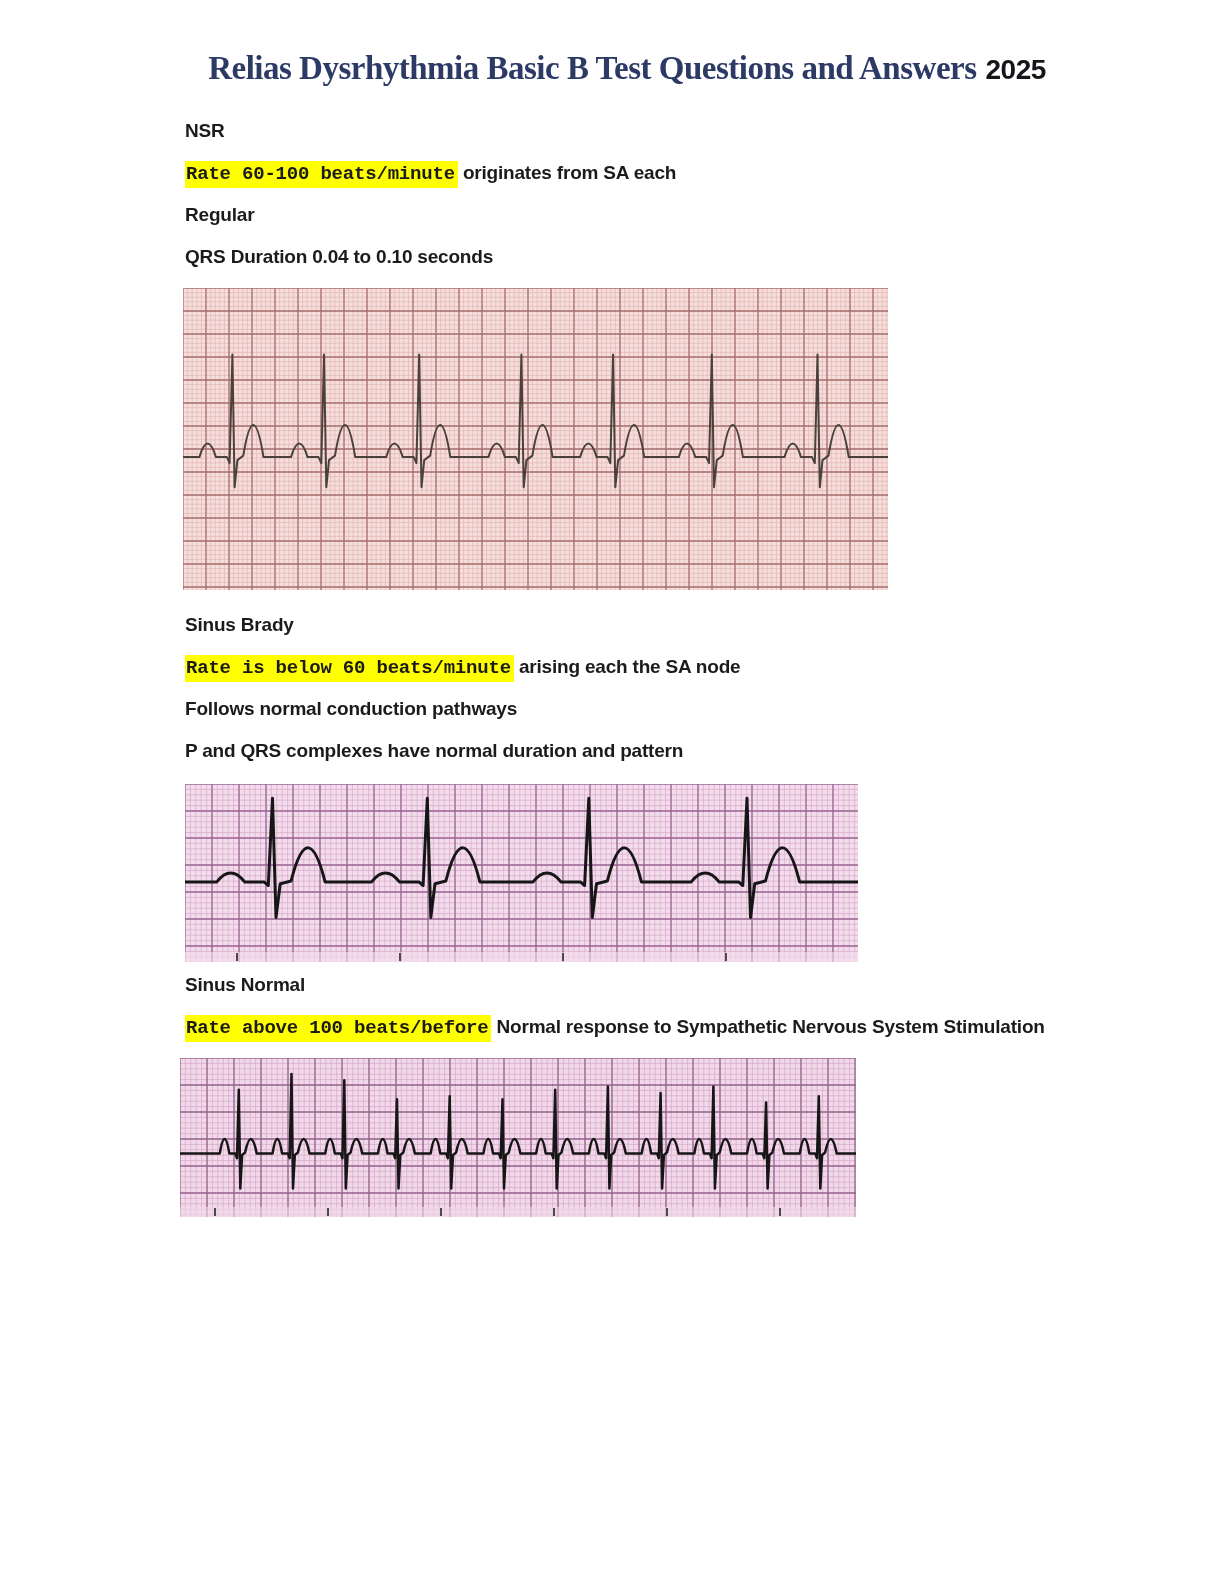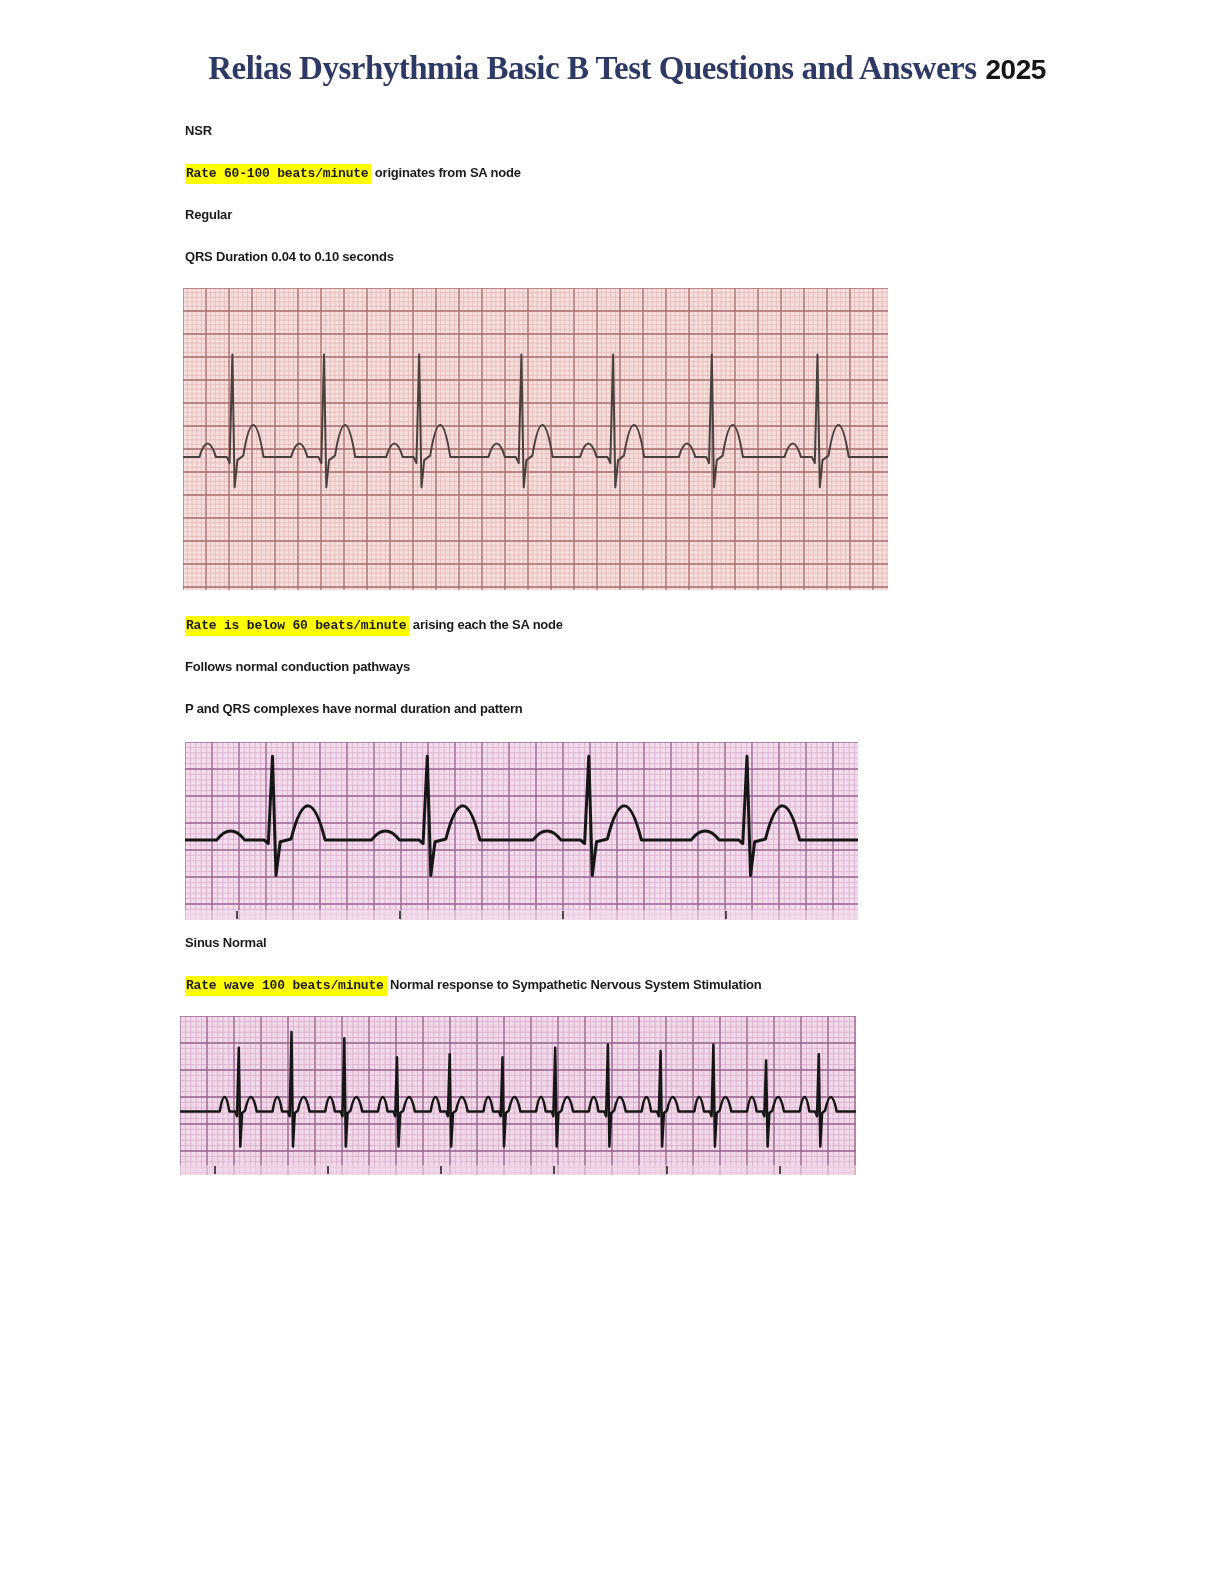--- a/index.html
+++ b/index.html
@@ -8,64 +8,65 @@
     font-family:"Liberation Sans",sans-serif;
   }
   .title-row{position:absolute;top:50px;left:15px;width:100%;text-align:center;white-space:nowrap;}
   h1.title{margin:0;font-family:"Liberation Serif",serif;font-weight:700;font-size:33px;
     color:var(--title-color,#2d3a66);letter-spacing:-0.5px;}
   .title-year{font-family:"Liberation Sans",sans-serif;font-weight:700;font-size:28px;
     color:#15151a;margin-left:9px;letter-spacing:-0.5px;}
   .content{position:absolute;left:185px;top:120px;}
   p.t{
     margin:0 0 20px 0;height:22px;line-height:22px;
-    font-size:13px;font-weight:700;color:#1b1b1b;letter-spacing:-0.2px;white-space:nowrap;
+    font-size:19px;font-weight:700;color:#1b1b1b;letter-spacing:-0.2px;white-space:nowrap;
   }
   mark.hl{background:var(--hl,#ffff00);color:inherit;padding:2px 3px 3px 1px;font-family:Liberation Mono, monospace;}
   svg.ecg{display:block;}
   #ecg-0{margin:18px 0 24px -2px;}
   #ecg-1{margin:22px 0 12px 0;}
   #ecg-2{margin:19px 0 0 -5px;}
 </style>
 </head>
 <body>
 
 <div class="page">
 
   <div class="title-row">
     <h1 class="title"><span class="title-main">Relias Dysrhythmia Basic B Test Questions and Answers</span><span class="title-year">2025</span></h1>
   </div>
 
   <div class="content">
 
     <p class="t">NSR</p>
-    <p class="t"><mark class="hl">Rate 60-100 beats/minute</mark><span> originates from SA node</span></p>
+    <p class="t"><mark class="hl">Rate 60-100 beats/minute</mark><span> originates from SA each</span></p>
     <p class="t">Regular</p>
     <p class="t">QRS Duration 0.04 to 0.10 seconds</p>
     <svg id="ecg-0" class="ecg" width="705" height="302" viewBox="0 0 705 302">
         <rect width="705" height="302" fill="#f6dedd"></rect>
         <path d="M4.6 0V302M9.2 0V302M13.8 0V302M18.4 0V302M23.0 0V302M27.6 0V302M32.2 0V302M36.8 0V302M41.4 0V302M46.0 0V302M50.6 0V302M55.2 0V302M59.8 0V302M64.4 0V302M69.0 0V302M73.6 0V302M78.2 0V302M82.8 0V302M87.4 0V302M92.0 0V302M96.6 0V302M101.2 0V302M105.8 0V302M110.4 0V302M115.0 0V302M119.6 0V302M124.2 0V302M128.8 0V302M133.4 0V302M138.0 0V302M142.6 0V302M147.2 0V302M151.8 0V302M156.4 0V302M161.0 0V302M165.6 0V302M170.2 0V302M174.8 0V302M179.4 0V302M184.0 0V302M188.6 0V302M193.2 0V302M197.8 0V302M202.4 0V302M207.0 0V302M211.6 0V302M216.2 0V302M220.8 0V302M225.4 0V302M230.0 0V302M234.6 0V302M239.2 0V302M243.8 0V302M248.4 0V302M253.0 0V302M257.6 0V302M262.2 0V302M266.8 0V302M271.4 0V302M276.0 0V302M280.6 0V302M285.2 0V302M289.8 0V302M294.4 0V302M299.0 0V302M303.6 0V302M308.2 0V302M312.8 0V302M317.4 0V302M322.0 0V302M326.6 0V302M331.2 0V302M335.8 0V302M340.4 0V302M345.0 0V302M349.6 0V302M354.2 0V302M358.8 0V302M363.4 0V302M368.0 0V302M372.6 0V302M377.2 0V302M381.8 0V302M386.4 0V302M391.0 0V302M395.6 0V302M400.2 0V302M404.8 0V302M409.4 0V302M414.0 0V302M418.6 0V302M423.2 0V302M427.8 0V302M432.4 0V302M437.0 0V302M441.6 0V302M446.2 0V302M450.8 0V302M455.4 0V302M460.0 0V302M464.6 0V302M469.2 0V302M473.8 0V302M478.4 0V302M483.0 0V302M487.6 0V302M492.2 0V302M496.8 0V302M501.4 0V302M506.0 0V302M510.6 0V302M515.2 0V302M519.8 0V302M524.4 0V302M529.0 0V302M533.6 0V302M538.2 0V302M542.8 0V302M547.4 0V302M552.0 0V302M556.6 0V302M561.2 0V302M565.8 0V302M570.4 0V302M575.0 0V302M579.6 0V302M584.2 0V302M588.8 0V302M593.4 0V302M598.0 0V302M602.6 0V302M607.2 0V302M611.8 0V302M616.4 0V302M621.0 0V302M625.6 0V302M630.2 0V302M634.8 0V302M639.4 0V302M644.0 0V302M648.6 0V302M653.2 0V302M657.8 0V302M662.4 0V302M667.0 0V302M671.6 0V302M676.2 0V302M680.8 0V302M685.4 0V302M690.0 0V302M694.6 0V302M699.2 0V302M703.8 0V302M0 4.6H705M0 9.2H705M0 13.8H705M0 18.4H705M0 23.0H705M0 27.6H705M0 32.2H705M0 36.8H705M0 41.4H705M0 46.0H705M0 50.6H705M0 55.2H705M0 59.8H705M0 64.4H705M0 69.0H705M0 73.6H705M0 78.2H705M0 82.8H705M0 87.4H705M0 92.0H705M0 96.6H705M0 101.2H705M0 105.8H705M0 110.4H705M0 115.0H705M0 119.6H705M0 124.2H705M0 128.8H705M0 133.4H705M0 138.0H705M0 142.6H705M0 147.2H705M0 151.8H705M0 156.4H705M0 161.0H705M0 165.6H705M0 170.2H705M0 174.8H705M0 179.4H705M0 184.0H705M0 188.6H705M0 193.2H705M0 197.8H705M0 202.4H705M0 207.0H705M0 211.6H705M0 216.2H705M0 220.8H705M0 225.4H705M0 230.0H705M0 234.6H705M0 239.2H705M0 243.8H705M0 248.4H705M0 253.0H705M0 257.6H705M0 262.2H705M0 266.8H705M0 271.4H705M0 276.0H705M0 280.6H705M0 285.2H705M0 289.8H705M0 294.4H705M0 299.0H705" stroke="#e2b6b2" stroke-width="0.7" fill="none"></path>
         <path d="M0.0 0V302M23.0 0V302M46.0 0V302M69.0 0V302M92.0 0V302M115.0 0V302M138.0 0V302M161.0 0V302M184.0 0V302M207.0 0V302M230.0 0V302M253.0 0V302M276.0 0V302M299.0 0V302M322.0 0V302M345.0 0V302M368.0 0V302M391.0 0V302M414.0 0V302M437.0 0V302M460.0 0V302M483.0 0V302M506.0 0V302M529.0 0V302M552.0 0V302M575.0 0V302M598.0 0V302M621.0 0V302M644.0 0V302M667.0 0V302M690.0 0V302M0 0.0H705M0 23.0H705M0 46.0H705M0 69.0H705M0 92.0H705M0 115.0H705M0 138.0H705M0 161.0H705M0 184.0H705M0 207.0H705M0 230.0H705M0 253.0H705M0 276.0H705M0 299.0H705" stroke="#a26a68" stroke-width="1.3" fill="none" opacity="0.95"></path>
         <path d="M0 169.1L16.4 169.1Q24.6 141.9 32.9 169.1L43.9 169.1L46.6 175.2L49.4 66.4L51.6 199.3L54.4 172.1L60.3 167.6Q70.4 105.7 80.5 169.1L108.0 169.1Q116.3 141.9 124.5 169.1L135.5 169.1L138.3 175.2L141.0 66.4L143.3 199.3L146.0 172.1L152.0 167.6Q162.1 105.7 172.2 169.1L203.2 169.1Q211.4 141.9 219.7 169.1L230.7 169.1L233.4 175.2L236.2 66.4L238.5 199.3L241.2 172.1L247.2 167.6Q257.3 105.7 267.3 169.1L305.4 169.1Q313.7 141.9 321.9 169.1L332.9 169.1L335.7 175.2L338.4 66.4L340.7 199.3L343.4 172.1L349.4 167.6Q359.5 105.7 369.6 169.1L397.1 169.1Q405.3 141.9 413.6 169.1L424.6 169.1L427.3 175.2L430.1 66.4L432.3 199.3L435.1 172.1L441.0 167.6Q451.1 105.7 461.2 169.1L495.8 169.1Q504.0 141.9 512.3 169.1L523.3 169.1L526.0 175.2L528.8 66.4L531.0 199.3L533.8 172.1L539.7 167.6Q549.8 105.7 559.9 169.1L601.5 169.1Q609.8 141.9 618.0 169.1L629.0 169.1L631.8 175.2L634.5 66.4L636.8 199.3L639.5 172.1L645.5 167.6Q655.6 105.7 665.7 169.1L705 169.1" stroke="#4a413d" stroke-width="2" fill="none" stroke-linejoin="round" stroke-linecap="round"></path>
       </svg>
 
+    <p class="t">Sinus Brady</p>
     <p class="t"><mark class="hl">Rate is below 60 beats/minute</mark><span> arising each the SA node</span></p>
     <p class="t">Follows normal conduction pathways</p>
     <p class="t">P and QRS complexes have normal duration and pattern</p>
     <svg id="ecg-1" class="ecg" width="673" height="178" viewBox="0 0 673 178">
         <rect width="673" height="178" fill="#f3dcec"></rect>
         <path d="M5.4 0V178M10.8 0V178M16.2 0V178M21.6 0V178M27.0 0V178M32.4 0V178M37.8 0V178M43.2 0V178M48.6 0V178M54.0 0V178M59.4 0V178M64.8 0V178M70.2 0V178M75.6 0V178M81.0 0V178M86.4 0V178M91.8 0V178M97.2 0V178M102.6 0V178M108.0 0V178M113.4 0V178M118.8 0V178M124.2 0V178M129.6 0V178M135.0 0V178M140.4 0V178M145.8 0V178M151.2 0V178M156.6 0V178M162.0 0V178M167.4 0V178M172.8 0V178M178.2 0V178M183.6 0V178M189.0 0V178M194.4 0V178M199.8 0V178M205.2 0V178M210.6 0V178M216.0 0V178M221.4 0V178M226.8 0V178M232.2 0V178M237.6 0V178M243.0 0V178M248.4 0V178M253.8 0V178M259.2 0V178M264.6 0V178M270.0 0V178M275.4 0V178M280.8 0V178M286.2 0V178M291.6 0V178M297.0 0V178M302.4 0V178M307.8 0V178M313.2 0V178M318.6 0V178M324.0 0V178M329.4 0V178M334.8 0V178M340.2 0V178M345.6 0V178M351.0 0V178M356.4 0V178M361.8 0V178M367.2 0V178M372.6 0V178M378.0 0V178M383.4 0V178M388.8 0V178M394.2 0V178M399.6 0V178M405.0 0V178M410.4 0V178M415.8 0V178M421.2 0V178M426.6 0V178M432.0 0V178M437.4 0V178M442.8 0V178M448.2 0V178M453.6 0V178M459.0 0V178M464.4 0V178M469.8 0V178M475.2 0V178M480.6 0V178M486.0 0V178M491.4 0V178M496.8 0V178M502.2 0V178M507.6 0V178M513.0 0V178M518.4 0V178M523.8 0V178M529.2 0V178M534.6 0V178M540.0 0V178M545.4 0V178M550.8 0V178M556.2 0V178M561.6 0V178M567.0 0V178M572.4 0V178M577.8 0V178M583.2 0V178M588.6 0V178M594.0 0V178M599.4 0V178M604.8 0V178M610.2 0V178M615.6 0V178M621.0 0V178M626.4 0V178M631.8 0V178M637.2 0V178M642.6 0V178M648.0 0V178M653.4 0V178M658.8 0V178M664.2 0V178M669.6 0V178M0 5.4H673M0 10.8H673M0 16.2H673M0 21.6H673M0 27.0H673M0 32.4H673M0 37.8H673M0 43.2H673M0 48.6H673M0 54.0H673M0 59.4H673M0 64.8H673M0 70.2H673M0 75.6H673M0 81.0H673M0 86.4H673M0 91.8H673M0 97.2H673M0 102.6H673M0 108.0H673M0 113.4H673M0 118.8H673M0 124.2H673M0 129.6H673M0 135.0H673M0 140.4H673M0 145.8H673M0 151.2H673M0 156.6H673M0 162.0H673M0 167.4H673M0 172.8H673" stroke="#d9abcb" stroke-width="0.7" fill="none"></path>
         <path d="M0.0 0V178M27.0 0V178M54.0 0V178M81.0 0V178M108.0 0V178M135.0 0V178M162.0 0V178M189.0 0V178M216.0 0V178M243.0 0V178M270.0 0V178M297.0 0V178M324.0 0V178M351.0 0V178M378.0 0V178M405.0 0V178M432.0 0V178M459.0 0V178M486.0 0V178M513.0 0V178M540.0 0V178M567.0 0V178M594.0 0V178M621.0 0V178M648.0 0V178M0 0.0H673M0 27.0H673M0 54.0H673M0 81.0H673M0 108.0H673M0 135.0H673M0 162.0H673" stroke="#966190" stroke-width="1.3" fill="none" opacity="0.95"></path>
         <rect y="168" width="673" height="10" fill="#f3dcec" opacity="0.6"></rect>
         <path d="M52 169V177M215 169V177M378 169V177M541 169V177" stroke="#4a4a4a" stroke-width="2" fill="none"></path>
         <path d="M0 97.9L31.8 97.9Q45.7 80.1 59.6 97.9L79.1 97.9L83.3 101.5L87.5 14.2L91.0 133.5L95.2 99.7L106.1 97.0Q123.1 30.3 140.1 97.9L186.6 97.9Q200.5 80.1 214.4 97.9L233.9 97.9L238.1 101.5L242.3 14.2L245.8 133.5L250.0 99.7L260.9 97.0Q277.9 30.3 294.9 97.9L348.1 97.9Q362.0 80.1 375.9 97.9L395.4 97.9L399.6 101.5L403.8 14.2L407.3 133.5L411.5 99.7L422.4 97.0Q439.4 30.3 456.4 97.9L506.2 97.9Q520.2 80.1 534.1 97.9L553.6 97.9L557.8 101.5L562.0 14.2L565.5 133.5L569.7 99.7L580.5 97.0Q597.6 30.3 614.6 97.9L673 97.9" stroke="#161616" stroke-width="3" fill="none" stroke-linejoin="round" stroke-linecap="round"></path>
       </svg>
 
     <p class="t">Sinus Normal</p>
-    <p class="t"><mark class="hl">Rate wave 100 beats/minute</mark><span> Normal response to Sympathetic Nervous System Stimulation</span></p>
+    <p class="t"><mark class="hl">Rate above 100 beats/before</mark><span> Normal response to Sympathetic Nervous System Stimulation</span></p>
     <svg id="ecg-2" class="ecg" width="676" height="159" viewBox="0 0 676 159">
         <rect width="676" height="159" fill="#f2d9ea"></rect>
         <path d="M5.4 0V159M10.8 0V159M16.2 0V159M21.6 0V159M27.0 0V159M32.4 0V159M37.8 0V159M43.2 0V159M48.6 0V159M54.0 0V159M59.4 0V159M64.8 0V159M70.2 0V159M75.6 0V159M81.0 0V159M86.4 0V159M91.8 0V159M97.2 0V159M102.6 0V159M108.0 0V159M113.4 0V159M118.8 0V159M124.2 0V159M129.6 0V159M135.0 0V159M140.4 0V159M145.8 0V159M151.2 0V159M156.6 0V159M162.0 0V159M167.4 0V159M172.8 0V159M178.2 0V159M183.6 0V159M189.0 0V159M194.4 0V159M199.8 0V159M205.2 0V159M210.6 0V159M216.0 0V159M221.4 0V159M226.8 0V159M232.2 0V159M237.6 0V159M243.0 0V159M248.4 0V159M253.8 0V159M259.2 0V159M264.6 0V159M270.0 0V159M275.4 0V159M280.8 0V159M286.2 0V159M291.6 0V159M297.0 0V159M302.4 0V159M307.8 0V159M313.2 0V159M318.6 0V159M324.0 0V159M329.4 0V159M334.8 0V159M340.2 0V159M345.6 0V159M351.0 0V159M356.4 0V159M361.8 0V159M367.2 0V159M372.6 0V159M378.0 0V159M383.4 0V159M388.8 0V159M394.2 0V159M399.6 0V159M405.0 0V159M410.4 0V159M415.8 0V159M421.2 0V159M426.6 0V159M432.0 0V159M437.4 0V159M442.8 0V159M448.2 0V159M453.6 0V159M459.0 0V159M464.4 0V159M469.8 0V159M475.2 0V159M480.6 0V159M486.0 0V159M491.4 0V159M496.8 0V159M502.2 0V159M507.6 0V159M513.0 0V159M518.4 0V159M523.8 0V159M529.2 0V159M534.6 0V159M540.0 0V159M545.4 0V159M550.8 0V159M556.2 0V159M561.6 0V159M567.0 0V159M572.4 0V159M577.8 0V159M583.2 0V159M588.6 0V159M594.0 0V159M599.4 0V159M604.8 0V159M610.2 0V159M615.6 0V159M621.0 0V159M626.4 0V159M631.8 0V159M637.2 0V159M642.6 0V159M648.0 0V159M653.4 0V159M658.8 0V159M664.2 0V159M669.6 0V159M675.0 0V159M0 5.4H676M0 10.8H676M0 16.2H676M0 21.6H676M0 27.0H676M0 32.4H676M0 37.8H676M0 43.2H676M0 48.6H676M0 54.0H676M0 59.4H676M0 64.8H676M0 70.2H676M0 75.6H676M0 81.0H676M0 86.4H676M0 91.8H676M0 97.2H676M0 102.6H676M0 108.0H676M0 113.4H676M0 118.8H676M0 124.2H676M0 129.6H676M0 135.0H676M0 140.4H676M0 145.8H676M0 151.2H676M0 156.6H676" stroke="#d7a8c9" stroke-width="0.7" fill="none"></path>
         <path d="M0.0 0V159M27.0 0V159M54.0 0V159M81.0 0V159M108.0 0V159M135.0 0V159M162.0 0V159M189.0 0V159M216.0 0V159M243.0 0V159M270.0 0V159M297.0 0V159M324.0 0V159M351.0 0V159M378.0 0V159M405.0 0V159M432.0 0V159M459.0 0V159M486.0 0V159M513.0 0V159M540.0 0V159M567.0 0V159M594.0 0V159M621.0 0V159M648.0 0V159M675.0 0V159M0 0.0H676M0 27.0H676M0 54.0H676M0 81.0H676M0 108.0H676M0 135.0H676" stroke="#92608a" stroke-width="1.3" fill="none" opacity="0.95"></path>
         <rect y="149" width="676" height="10" fill="#f2d9ea" opacity="0.6"></rect>
         <path d="M35 150V158M148 150V158M261 150V158M374 150V158M487 150V158M600 150V158" stroke="#4a4a4a" stroke-width="2" fill="none"></path>
         <path d="M0 95.4L39.8 95.4Q44.6 66.8 49.3 95.4L55.2 95.4L57.0 100.2L58.8 31.8L60.3 130.4L62.1 97.0L65.1 94.6Q70.9 66.8 76.7 95.4L92.6 95.4Q97.3 66.8 102.0 95.4L107.9 95.4L109.7 100.2L111.5 15.9L113.0 130.4L114.8 97.0L117.9 94.6Q123.7 66.8 129.5 95.4L145.3 95.4Q150.0 66.8 154.8 95.4L160.7 95.4L162.5 100.2L164.3 22.3L165.8 130.4L167.6 97.0L170.6 94.6Q176.4 66.8 182.2 95.4L198.0 95.4Q202.8 66.8 207.5 95.4L213.4 95.4L215.2 100.2L217.0 41.3L218.5 130.4L220.3 97.0L223.3 94.6Q229.1 66.8 234.9 95.4L250.7 95.4Q255.5 66.8 260.2 95.4L266.1 95.4L267.9 100.2L269.7 38.2L271.2 130.4L273.0 97.0L276.1 94.6Q281.9 66.8 287.7 95.4L303.5 95.4Q308.2 66.8 313.0 95.4L318.9 95.4L320.7 100.2L322.5 41.3L324.0 130.4L325.8 97.0L328.8 94.6Q334.6 66.8 340.4 95.4L356.2 95.4Q360.9 66.8 365.7 95.4L371.6 95.4L373.4 100.2L375.2 31.8L376.7 130.4L378.5 97.0L381.5 94.6Q387.3 66.8 393.1 95.4L408.9 95.4Q413.7 66.8 418.4 95.4L424.3 95.4L426.1 100.2L427.9 28.6L429.4 130.4L431.2 97.0L434.2 94.6Q440.0 66.8 445.8 95.4L461.7 95.4Q466.4 66.8 471.1 95.4L477.0 95.4L478.8 100.2L480.6 35.0L482.1 130.4L483.9 97.0L487.0 94.6Q492.8 66.8 498.6 95.4L514.4 95.4Q519.1 66.8 523.9 95.4L529.8 95.4L531.6 100.2L533.4 28.6L534.9 130.4L536.7 97.0L539.7 94.6Q545.5 66.8 551.3 95.4L567.1 95.4Q571.9 66.8 576.6 95.4L582.5 95.4L584.3 100.2L586.1 44.5L587.6 130.4L589.4 97.0L592.4 94.6Q598.2 66.8 604.0 95.4L619.8 95.4Q624.6 66.8 629.3 95.4L635.2 95.4L637.0 100.2L638.8 38.2L640.3 130.4L642.1 97.0L645.1 94.6Q650.9 66.8 656.7 95.4L676 95.4" stroke="#161616" stroke-width="2.5" fill="none" stroke-linejoin="round" stroke-linecap="round"></path>
       </svg>
 
   </div>

